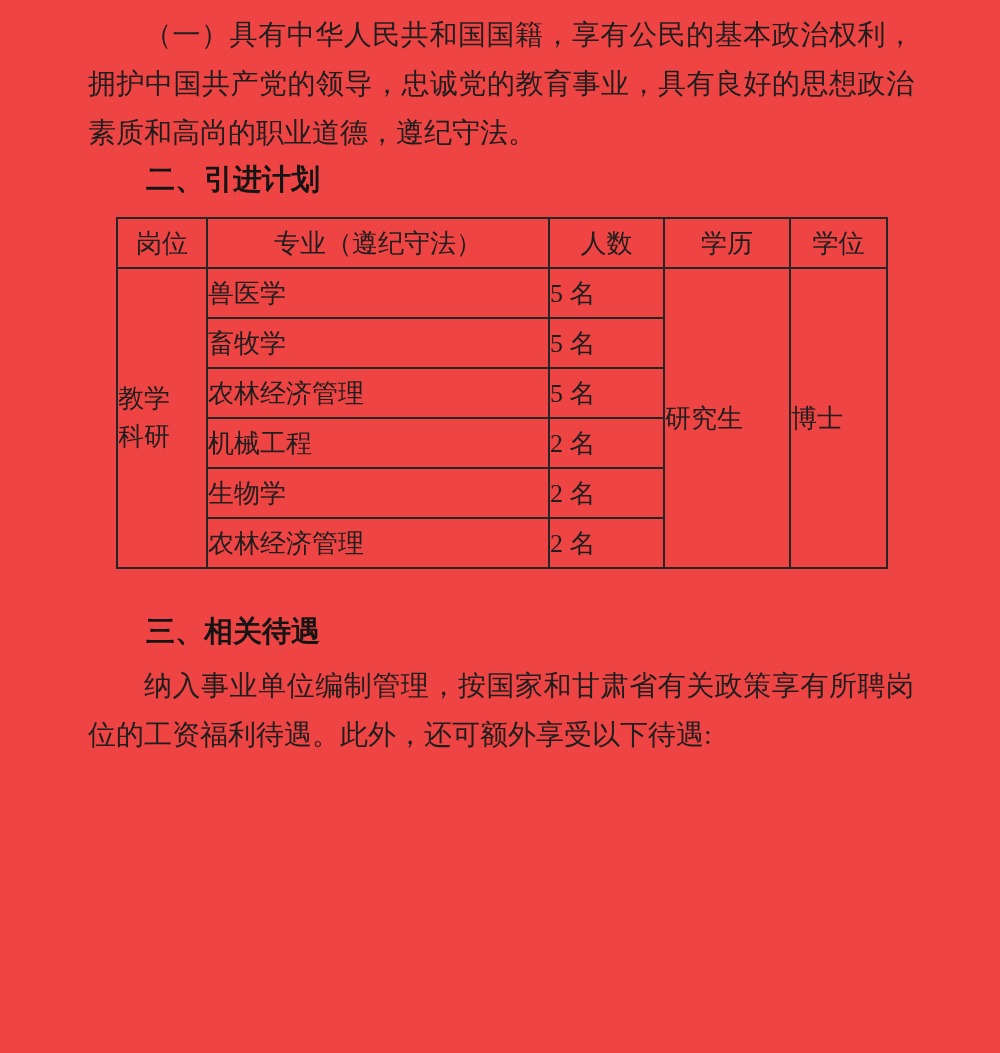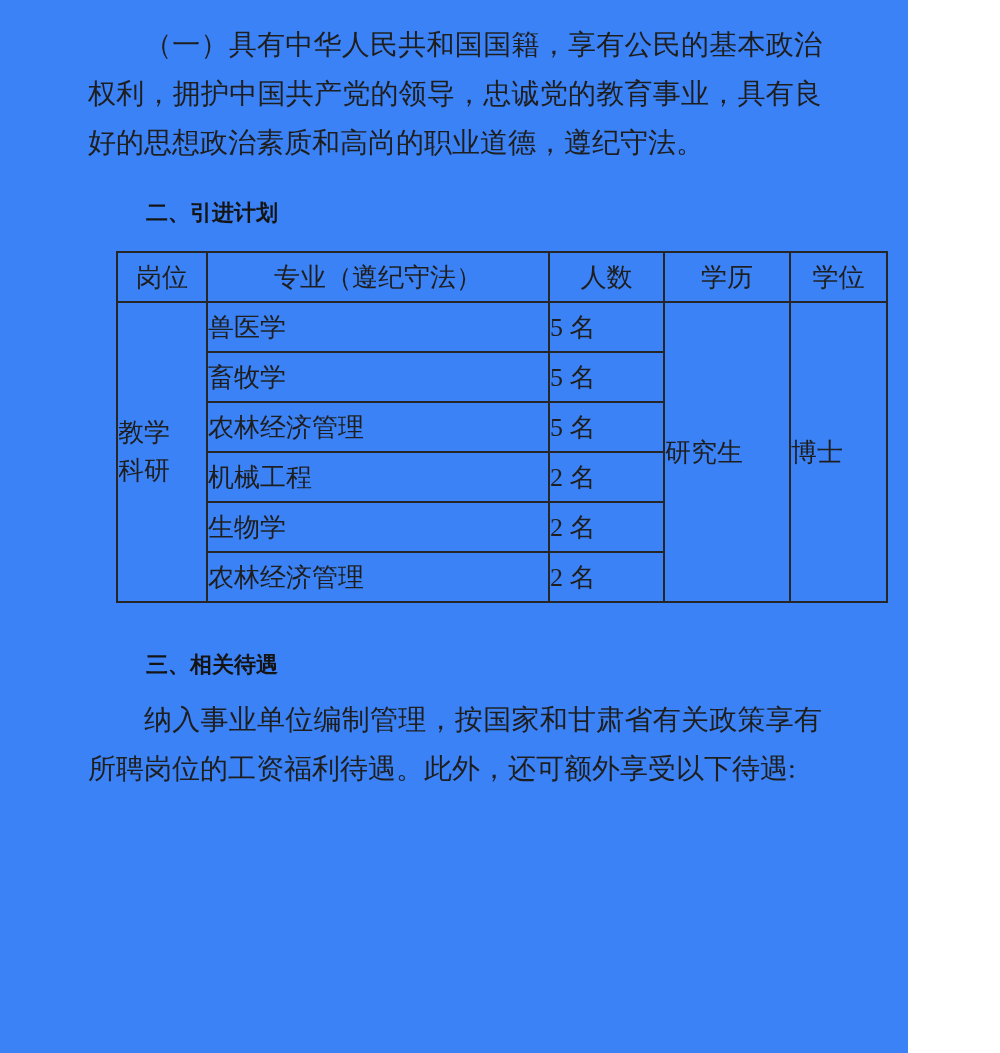--- a/index.html
+++ b/index.html
@@ -7,40 +7,40 @@
     padding: 0;
   }
   body {
     width: 1000px;
     height: 1053px;
     background: #ffffff;
     overflow: hidden;
   }
   .page {
     box-sizing: border-box;
-    width: 908px;
+    width: 1000px;
     height: 1053px;
-    padding: 20px 86px 0 88px;
-    background: #3b82f6;
+    padding: 10px 86px 0 88px;
+    background: #ef4444;
     font-family: "Liberation Serif", "DejaVu Serif", serif;
     color: #1e1e1e;
   }
   .para {
     margin: 0;
     font-size: 28px;
     line-height: 49px;
     text-align: justify;
     text-indent: 2em;
     word-break: break-all;
   }
   .heading {
-    margin: 24px 0 0 0;
+    margin: 0 0 0 0;
     padding-left: 58px;
     font-family: "Liberation Sans", "DejaVu Sans", sans-serif;
-    font-size: 22px;
+    font-size: 29px;
     font-weight: 700;
     line-height: 44px;
     color: #141414;
   }
   .plan-table {
     border-collapse: collapse;
     table-layout: fixed;
     width: 770px;
     margin: 16px 0 0 28px;
     font-size: 26px;

